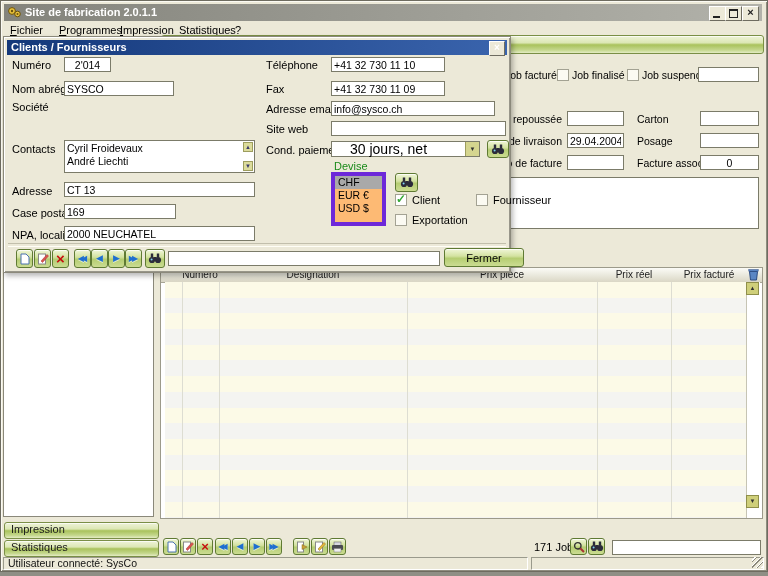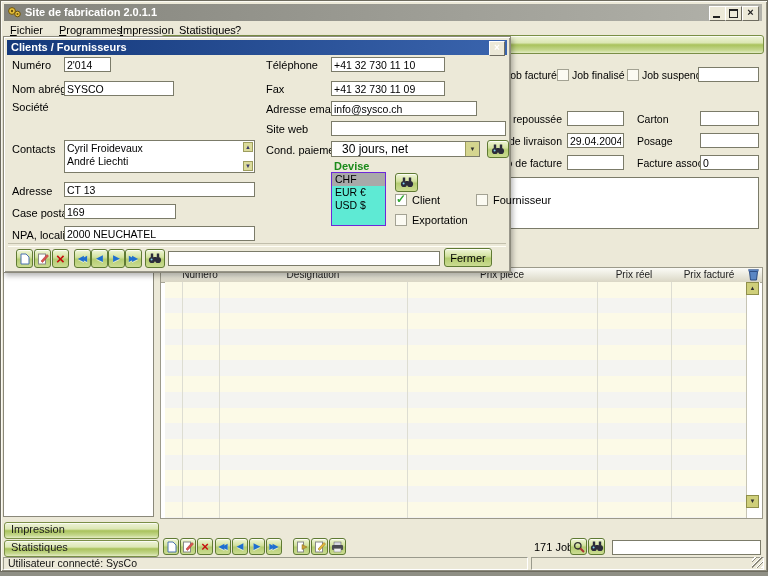--- a/index.html
+++ b/index.html
@@ -15,21 +15,21 @@
         background:linear-gradient(90deg,#84847c,#b2b2aa);color:#fff;font-size:11px;font-weight:bold}
   .wbtn{position:absolute;top:2px;width:15px;height:13px;background:#ece9d8;
         border:1px solid;border-color:#fff #6e6c60 #6e6c60 #fff;font-size:9px;line-height:11px;
         text-align:center;color:#222;cursor:pointer}
   
   .mitem{position:absolute;top:22px;font-size:11px;color:#000;cursor:pointer;padding:1px 3px}
   .mitem::first-letter{text-decoration:underline}
   
   .inp{position:absolute;border:1px solid #7b7b69;background:#fff;height:15px;box-sizing:border-box;
        font-family:"Liberation Sans",sans-serif;font-size:10.5px;padding:0 2px;color:#000}
-  .rt{text-align:left}
+  .rt{text-align:center}
   .tbox{position:absolute;background:#fff;border:1px solid #7b7b69;box-sizing:border-box}
   .tbox .txt{position:absolute;left:2px;top:1px;right:13px;font-size:10.5px;line-height:13px;white-space:pre-line}
   .sarr{position:absolute;right:1px;width:10px;height:10px;background:#dcdc9c;border:1px solid #9d9d5e;
         box-sizing:border-box;font-size:6px;line-height:8px;text-align:center;color:#3a3a6a;cursor:pointer}
   
   .gbtn{position:absolute;width:17px;height:19px;border:1px solid #5f7a33;border-radius:3px;
         background:linear-gradient(180deg,#f0f6d8 0%,#d3e2a0 42%,#b5cd72 55%,#cbdc92 100%);
         box-shadow:inset 0 1px 0 rgba(255,255,255,.75);display:flex;align-items:center;justify-content:center;
         cursor:pointer;padding:0;box-sizing:border-box}
   .arrow{color:#1f6fd0;text-shadow:0 1px 0 rgba(255,255,255,.6);font-size:9px;line-height:9px}
@@ -43,25 +43,25 @@
   .cb{position:absolute;width:12px;height:12px;background:#fbfaf2;border:1px solid #a3a293;box-sizing:border-box;cursor:pointer}
   .cb .chk{position:absolute;left:0px;top:-3px;color:#35a835;font-size:12px;font-weight:bold}
   
   .dlg{position:absolute;left:2px;top:35px;width:506px;height:235px;background:#ece9d8;z-index:10;
        border:1px solid #8b897b;box-shadow:inset 1px 1px 0 #ffffff,inset -1px -1px 0 #98968a,2px 3px 5px rgba(0,0,0,.28)}
   .dtitle{position:absolute;left:3px;top:3px;width:500px;height:15px;box-sizing:border-box;
           background:linear-gradient(90deg,#14387a,#3a64ad);color:#fff;font-size:11px;font-weight:bold;
           padding-left:4px;line-height:15px}
   .dclose{position:absolute;right:2px;top:1px;width:14px;height:13px;background:#ece9d8;
           border:1px solid;border-color:#fff #6e6c60 #6e6c60 #fff;font-size:9px;line-height:11px;text-align:center;cursor:pointer}
-  .lbox{position:absolute;background:#5eead4;border:1px solid #6d28d9;box-sizing:border-box}
+  .lbox{position:absolute;background:#fdba74;border:4px solid #6d28d9;box-sizing:border-box}
   .opt{height:13px;line-height:13px;font-size:10.5px;padding-left:3px;cursor:pointer}
   .opt.sel{background:#a9a9a9}
   .dsel{position:absolute;background:#fff;border:1px solid #7b7b69;box-sizing:border-box;height:16px;cursor:pointer}
-  .dsel .stxt{position:absolute;left:10px;top:1px;font-size:12px;line-height:13px}
+  .dsel .stxt{position:absolute;left:18px;top:1px;font-size:14px;line-height:13px}
   .dsel .sbtn{position:absolute;right:0;top:0;bottom:0;width:13px;background:#d5d58f;border-left:1px solid #9d9d5e;
               font-size:6px;color:#333;text-align:center;line-height:14px}
   .groove{position:absolute;height:2px;border-top:1px solid #c2bfac;border-bottom:1px solid #fffef6}
   
   .twrap{position:absolute;left:159px;top:266px;width:603px;height:252px;background:#fff;
          border:1px solid #9c9a8a;box-sizing:border-box}
   .thead{position:absolute;left:0;top:0;right:0;height:14px;
          background:linear-gradient(180deg,#fbfbf6,#dad7c5);border-bottom:1px solid #a8a696}
   .hcell{position:absolute;top:1px;font-size:10px;color:#222;text-align:center;white-space:nowrap}
   .tbody{position:absolute;left:4px;top:14px;width:581px;height:236px;
@@ -265,42 +265,42 @@
     <span class="lbl" style="left:8px;top:192px">NPA, localité</span>
     <input class="inp" style="left: 60px; top: 189px; width: 191px;" value="2000 NEUCHATEL">
 
     <span class="lbl" style="left:262px;top:22px">Téléphone</span>
     <input class="inp" style="left: 327px; top: 20px; width: 114px;" value="+41 32 730 11 10">
 
     <span class="lbl" style="left:262px;top:46px">Fax</span>
     <input class="inp" style="left: 327px; top: 44px; width: 114px;" value="+41 32 730 11 09">
 
     <span class="lbl" style="left:262px;top:66px">Adresse email</span>
-    <input class="inp" style="left: 327px; top: 64px; width: 146px;" value="info@sysco.ch">
+    <input class="inp" style="left: 327px; top: 64px; width: 164px;" value="info@sysco.ch">
 
     <span class="lbl" style="left:262px;top:86px">Site web</span>
     <input class="inp" style="left: 327px; top: 84px; width: 175px;">
 
     <span class="lbl" style="left:262px;top:107px">Cond. paiement</span>
     <div class="dsel" style="left:327px;top:104px;width:149px">
       <span class="stxt">30 jours, net</span>
       <span class="sbtn">▼</span>
     </div>
     <button class="gbtn" style="left:483px;top:103px;width:22px;height:18px">
       <svg width="14" height="11">
             <rect x="2.8" y="0.5" width="2.4" height="4" fill="#2b2b3a"></rect>
             <rect x="8.8" y="0.5" width="2.4" height="4" fill="#2b2b3a"></rect>
             <rect x="5.5" y="4" width="3" height="2.5" fill="#2b2b3a"></rect>
             <circle cx="4" cy="7" r="3.1" fill="#2b2b3a"></circle>
             <circle cx="10" cy="7" r="3.1" fill="#2b2b3a"></circle>
             <circle cx="3.6" cy="6.6" r="1" fill="#7fd4f0"></circle>
           </svg>
     </button>
 
-    <span class="lbl" style="left:330px;top:123px;font-weight:bold;color:#1a8a1a">Devise</span>
+    <span class="lbl" style="left:330px;top:123px;font-weight:normal;color:#1a8a1a">Devise</span>
     <div class="lbox" style="left:327px;top:135px;width:55px;height:54px">
       <div class="opt sel">CHF</div>
       <div class="opt">EUR €</div>
       <div class="opt">USD $</div>
     </div>
     <button class="gbtn" style="left:391px;top:136px;width:23px;height:19px">
       <svg width="14" height="11">
             <rect x="2.8" y="0.5" width="2.4" height="4" fill="#2b2b3a"></rect>
             <rect x="8.8" y="0.5" width="2.4" height="4" fill="#2b2b3a"></rect>
             <rect x="5.5" y="4" width="3" height="2.5" fill="#2b2b3a"></rect>
@@ -351,17 +351,17 @@
       <svg width="14" height="11">
             <rect x="2.8" y="0.5" width="2.4" height="4" fill="#2b2b3a"></rect>
             <rect x="8.8" y="0.5" width="2.4" height="4" fill="#2b2b3a"></rect>
             <rect x="5.5" y="4" width="3" height="2.5" fill="#2b2b3a"></rect>
             <circle cx="4" cy="7" r="3.1" fill="#2b2b3a"></circle>
             <circle cx="10" cy="7" r="3.1" fill="#2b2b3a"></circle>
             <circle cx="3.6" cy="6.6" r="1" fill="#7fd4f0"></circle>
           </svg>
     </button>
     <input class="inp" style="left: 164px; top: 214px; width: 272px;">
-    <button class="gbtn" style="left:440px;top:211px;width:48px;height:19px;font-size:11px;color:#000;font-family:'Liberation Sans',sans-serif">Fermer</button>
+    <button class="gbtn" style="left:440px;top:211px;width:80px;height:19px;font-size:11px;color:#000;font-family:'Liberation Sans',sans-serif">Fermer</button>
   </div>
 
 </div>
 </div>
 
 </body></html>

